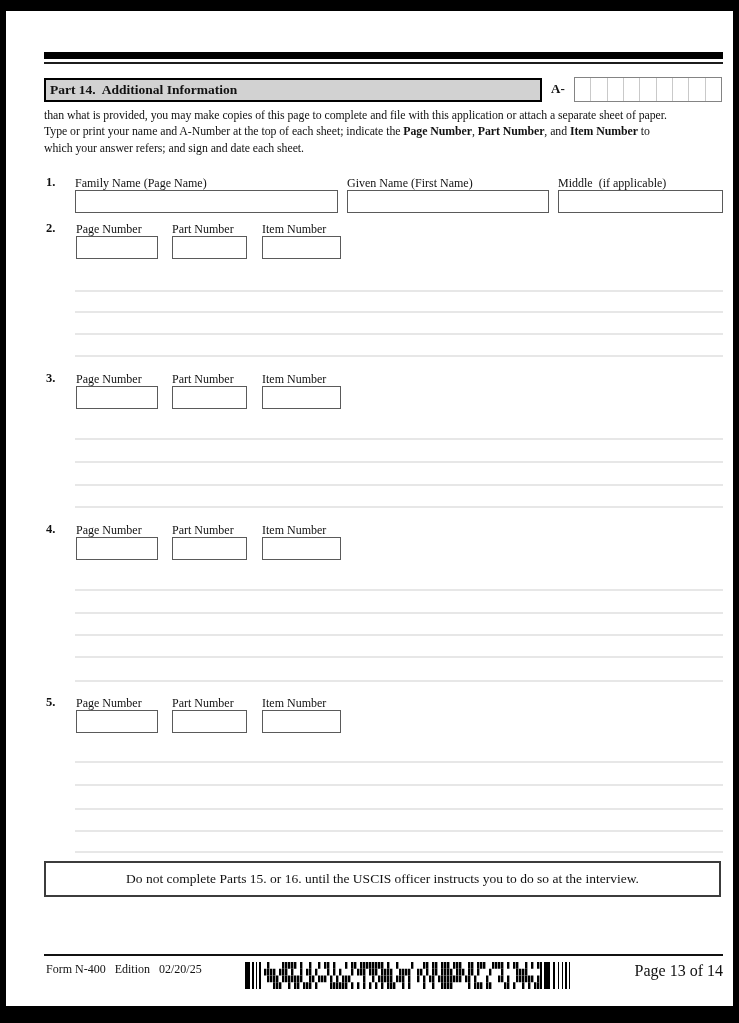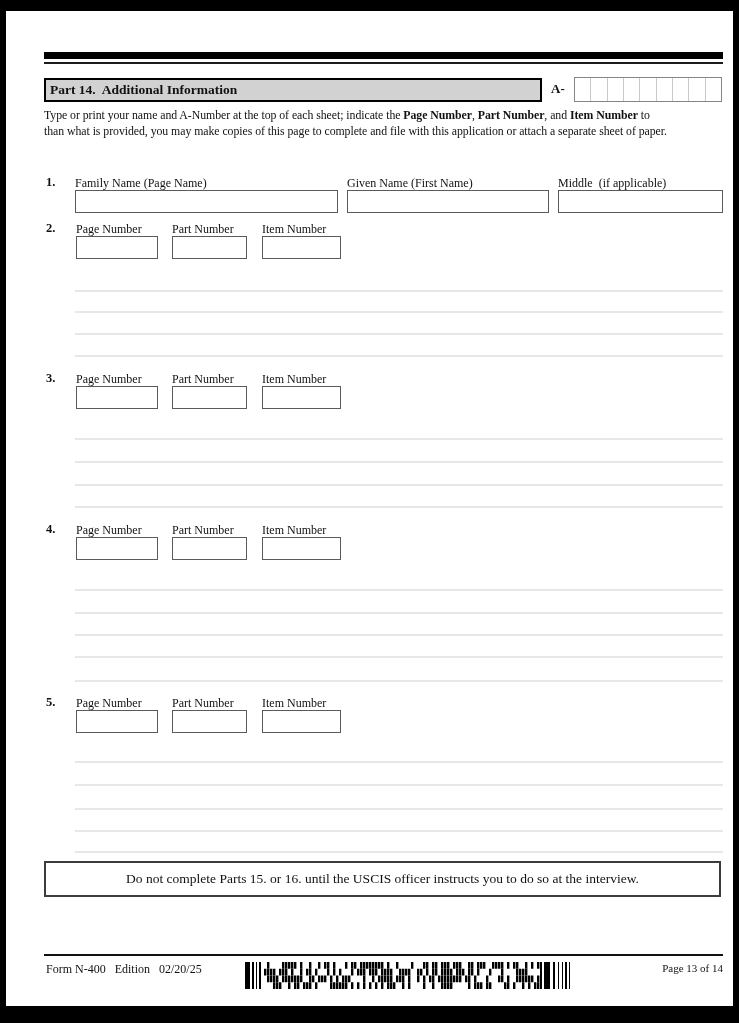--- a/index.html
+++ b/index.html
@@ -41,21 +41,21 @@
   .wline{position:absolute;left:75px;width:648px;height:2px;background:var(--line-color,#e7e7e7);}
   
   .warning{
     left:44px;top:861px;width:673px;height:32px;border:2px solid #3c3c3c;
     display:flex;align-items:center;justify-content:center;
   }
   .warning span{font-weight:normal;font-size:13.5px;}
   
   .footer-rule{left:44px;top:954px;width:679px;height:2px;background:#111;}
   .footer-left{left:46px;top:962px;font-size:12px;white-space:pre;}
-  .footer-right{left:543px;top:962px;width:180px;text-align:right;font-size:11px;}
+  .footer-right{left:543px;top:962px;width:180px;text-align:right;font-size:16px;}
   .barcode{left:245px;top:962px;width:325px;height:27px;}
 </style>
 </head>
 <body style="--header-bg: #d2d2d2; --line-color: #e7e7e7;">
 
 <div class="abs edge" style="left:0;top:0;width:739px;height:11px;"></div>
 <div class="abs edge" style="left:0;top:1006px;width:739px;height:17px;"></div>
 <div class="abs edge" style="left:0;top:0;width:6px;height:1023px;"></div>
 <div class="abs edge" style="left:733px;top:0;width:6px;height:1023px;"></div>
 
@@ -72,22 +72,23 @@
     <div class="a-cell"></div>
     <div class="a-cell"></div>
     <div class="a-cell"></div>
     <div class="a-cell"></div>
     <div class="a-cell"></div>
     <div class="a-cell"></div>
     <div class="a-cell"></div>
   </div>
 
 <div class="abs instructions" id="instructions">
+    <div class="instr-line"><span>than what is provided, you may make copies of this page to complete and file with this application or attach a separate sheet of paper.</span></div>
     <div class="instr-line"><span>Type or print your name and A-Number at the top of each sheet; indicate the </span><b>Page Number</b><span>, </span><b>Part Number</b><span>, and </span><b>Item Number</b><span> to</span></div>
-    <div class="instr-line"><span>than what is provided, you may make copies of this page to complete and file with this application or attach a separate sheet of paper.</span></div>
+    <div class="instr-line"><span>which your answer refers; and sign and date each sheet.</span></div>
   </div>
 
 <div class="abs itemnum" style="left:46px;top:175px;">1.</div>
 <div class="abs lbl" style="left:75px;top:176px;">Family Name (Page Name)</div>
 <div class="abs lbl" style="left:347px;top:176px;">Given Name (First Name)</div>
 <div class="abs lbl" style="left:558px;top:176px;">Middle  (if applicable)</div>
 <input type="text" class="field" style="left: 75px; top: 190px; width: 263px;" value="">
 <input type="text" class="field" style="left: 347px; top: 190px; width: 202px;" value="">
 <input type="text" class="field" style="left: 558px; top: 190px; width: 165px;" value="">
 

